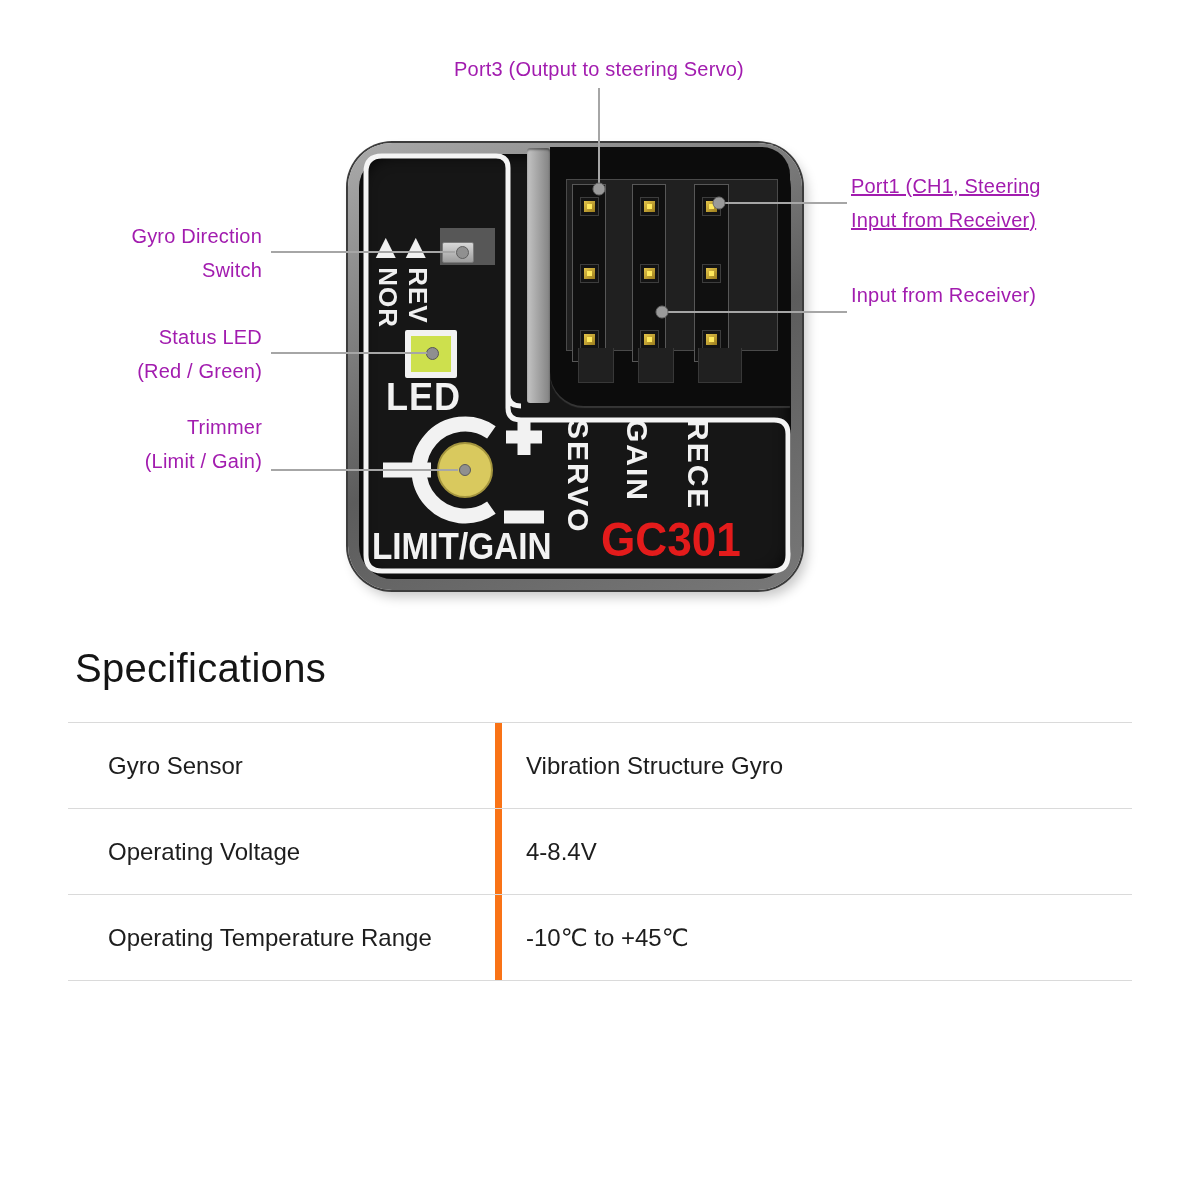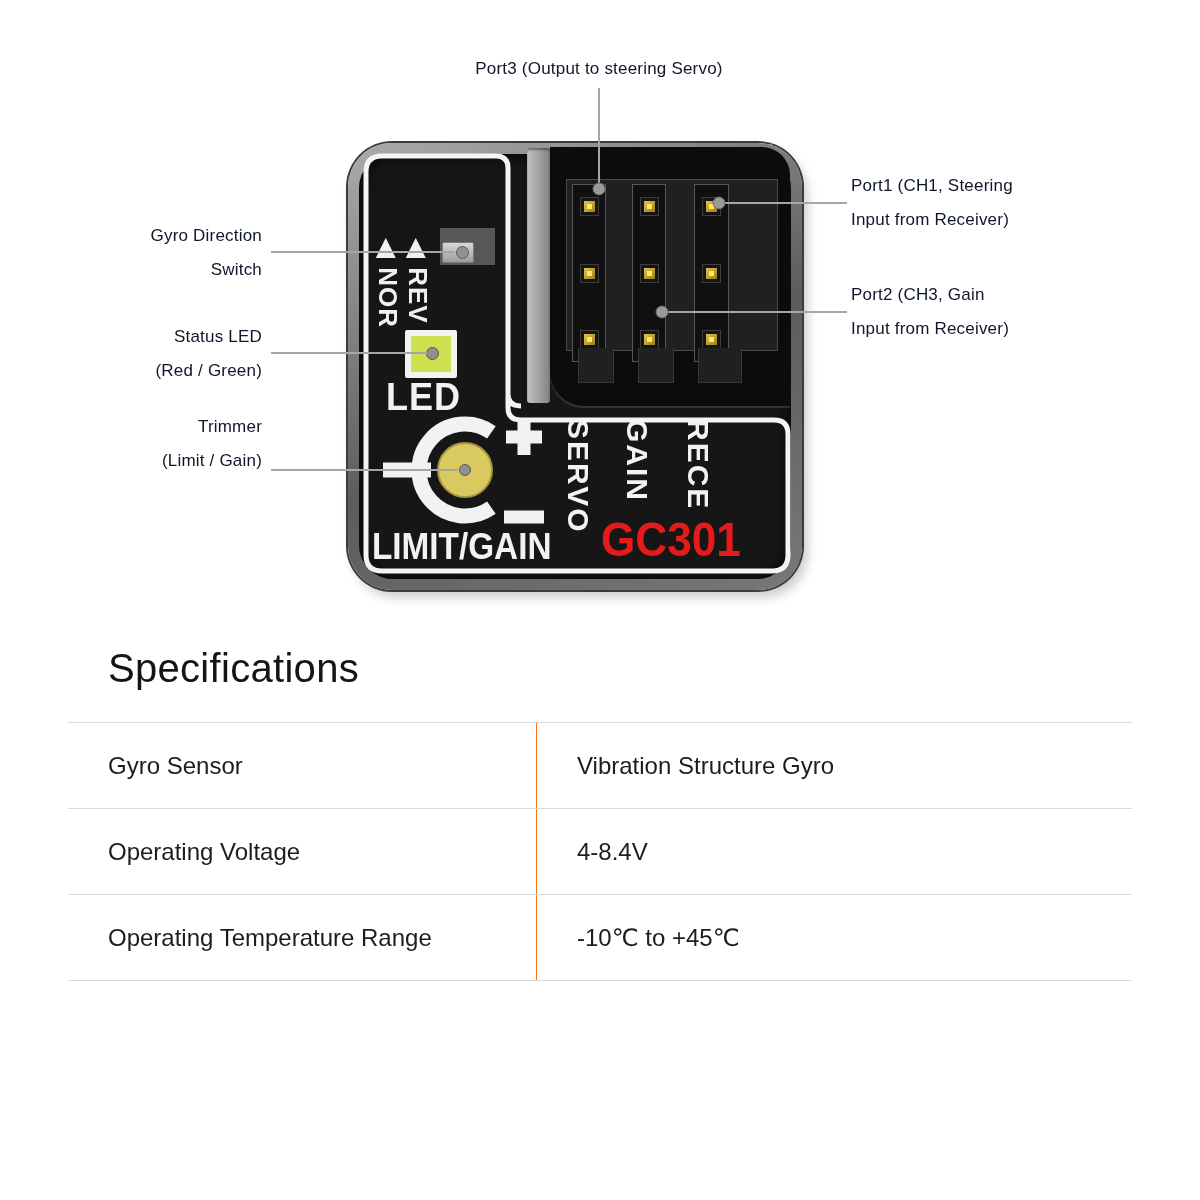--- a/index.html
+++ b/index.html
@@ -4,28 +4,28 @@
 <style>
   html,body { margin:0; padding:0; background:#ffffff; }
   .stage {
     position:relative; width:1200px; height:1200px; background:#ffffff;
     font-family:"Liberation Sans","DejaVu Sans",sans-serif; color:#222;
     overflow:hidden;
   }
   .abs { position:absolute; }
 
   
-  .callout-label { font-size:17px; line-height:34px; color:#0f172a; letter-spacing:.2px; }
+  .callout-label { font-size:20px; line-height:34px; color:#a21caf; letter-spacing:.2px; }
   .lbl-port3   { left:399px; top:52px;  width:400px; text-align:center; }
   .lbl-right   { left:851px; text-align:left; }
   .lbl-left    { right:938px; text-align:right; }
   .lbl-gyro    { top:219px; }
   .lbl-status  { top:320px; }
   .lbl-trim    { top:410px; }
-  .lbl-port1   { top:169px; }
+  .lbl-port1   { top:169px;text-decoration:underline; }
   .lbl-port2   { top:278px; }
 
   
   .device {
     left:348px; top:143px; width:454px; height:447px; border-radius:44px;
     background:linear-gradient(155deg,#ababab 0%,#5c5c5c 55%,#787878 100%);
     box-shadow:0 0 0 2px #3c3c3c, 5px 7px 12px rgba(0,0,0,.22);
   }
   .device-face {
     position:absolute; inset:11px; border-radius:34px; background:#161616;
@@ -76,27 +76,27 @@
   .limitgain-word { left:372px; top:526px; font-size:37px; transform:scaleX(.9); transform-origin:left; }
   .vword { top:419px; writing-mode:vertical-rl; font-size:30px; font-weight:800;
            color:#f2f2f2; letter-spacing:2px; }
   .vw-servo { left:561px; } .vw-gain { left:620px; } .vw-rece { left:681px; }
   .model-word { left:601px; top:512px; font-size:48px; color:#e31b1b; transform:scaleX(.92); transform-origin:left; }
 
   
   .overlay { left:0; top:0; width:1200px; height:1200px; pointer-events:none; }
 
   
-  .spec-heading { left:75px; top:646px; font-size:40px; color:#151515; letter-spacing:.3px;margin-left:33px; }
+  .spec-heading { left:75px; top:646px; font-size:40px; color:#151515; letter-spacing:.3px; }
   .spec-table { left:68px; top:722px; width:1064px; }
-  .spec-row { height:85px; border-top:1px solid #dadada; display:flex;gap:41px; }
+  .spec-row { height:85px; border-top:1px solid #dadada; display:flex; }
   .spec-row:last-child { border-bottom:1px solid #dadada; }
   .spec-label { width:387px; padding-left:40px; display:flex; align-items:center;
                 font-size:24px; color:#1d1d1d; }
-  .spec-value { flex:1; border-left:1px solid #f97316; padding-left:40px; display:flex;
+  .spec-value { flex:1; border-left:7px solid #f97316; padding-left:24px; display:flex;
                 align-items:center; font-size:24px; color:#1d1d1d; }
 </style>
 </head>
 <body>
 
 <div class="stage">
 
   <div class="abs device">
     <div class="device-face"></div>
   </div>
@@ -189,21 +189,20 @@
   <div class="abs callout-label lbl-left lbl-trim">
     <div>Trimmer</div>
     <div>(Limit / Gain)</div>
   </div>
 
   <div class="abs callout-label lbl-right lbl-port1">
     <div>Port1 (CH1, Steering</div>
     <div>Input from Receiver)</div>
   </div>
   <div class="abs callout-label lbl-right lbl-port2">
-    <div>Port2 (CH3, Gain</div>
     <div>Input from Receiver)</div>
   </div>
 
   <div class="abs spec-heading">Specifications</div>
 
   <div class="abs spec-table">
     <div class="spec-row">
       <div class="spec-label">Gyro Sensor</div>
       <div class="spec-value">Vibration Structure Gyro</div>
     </div>

